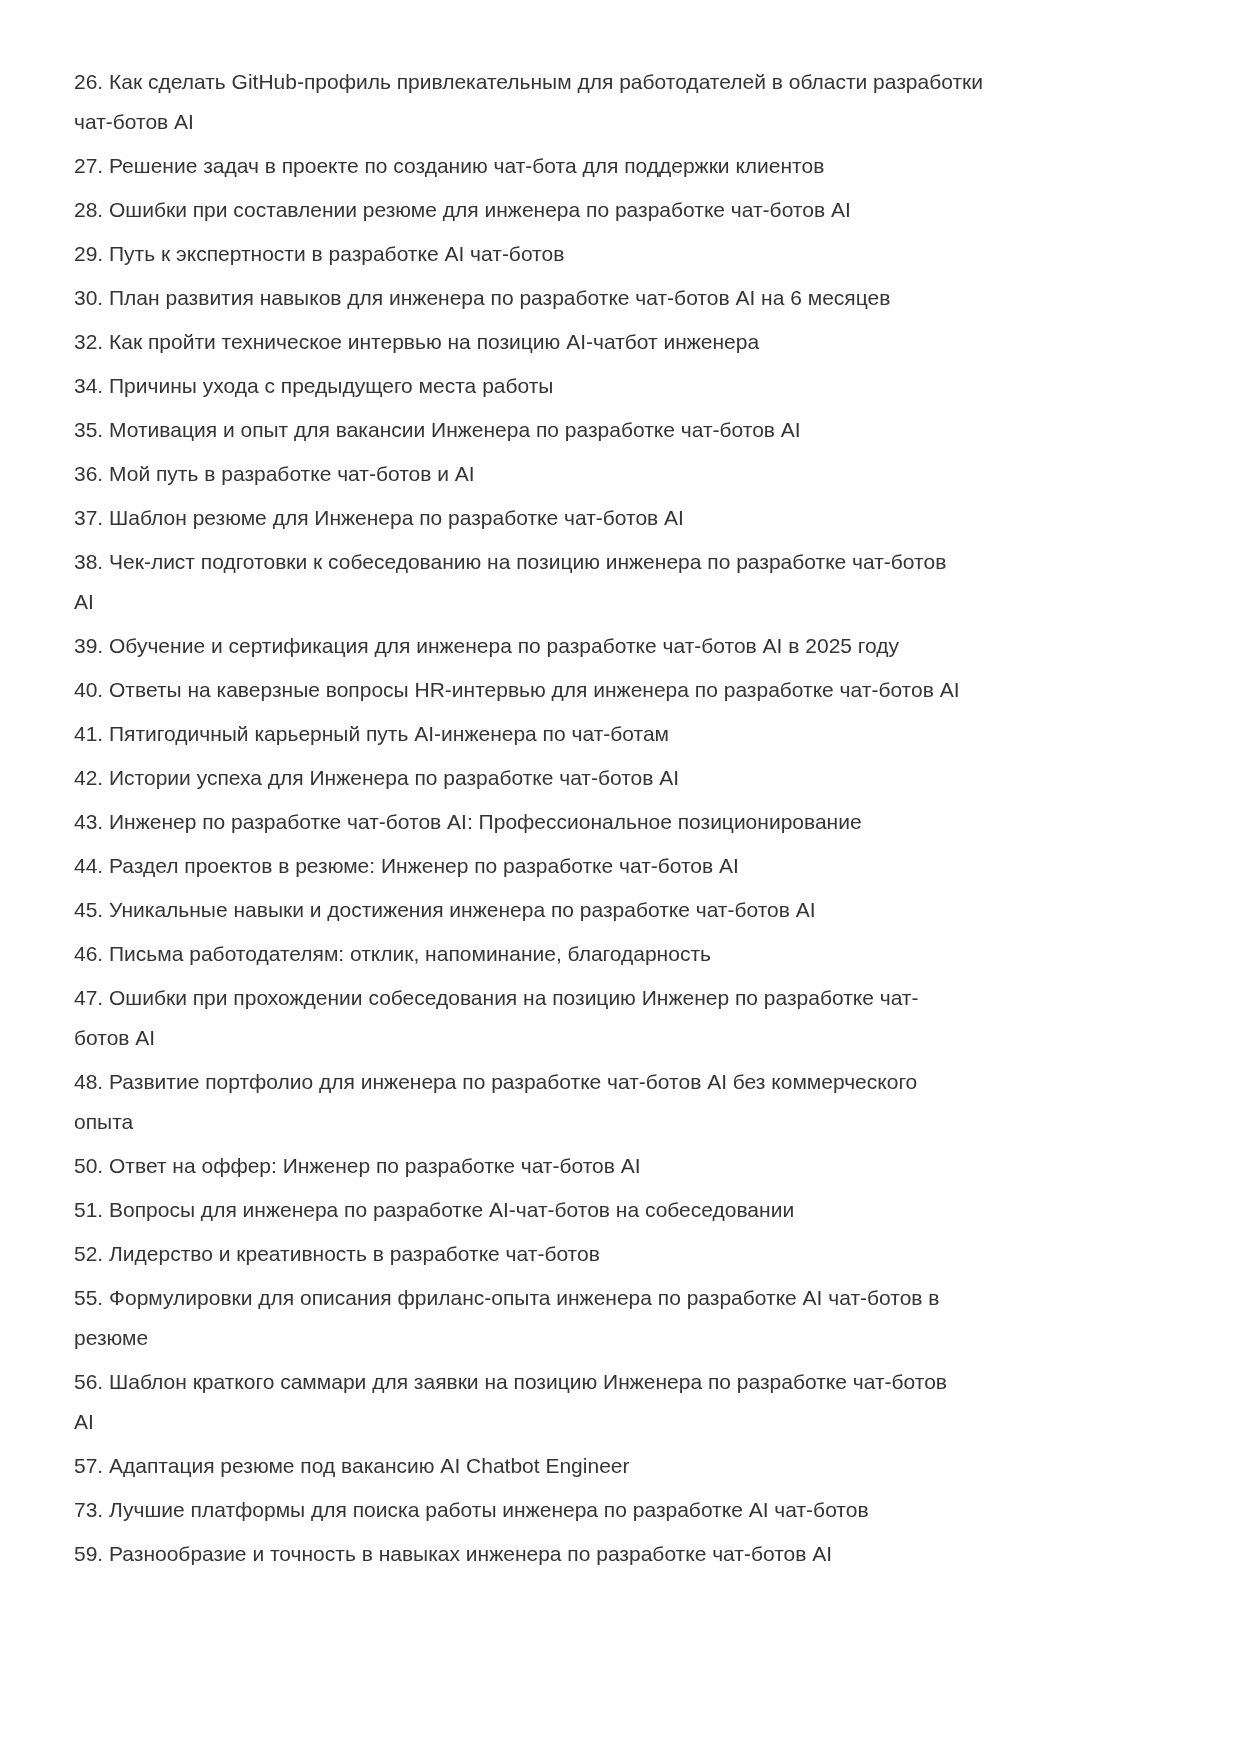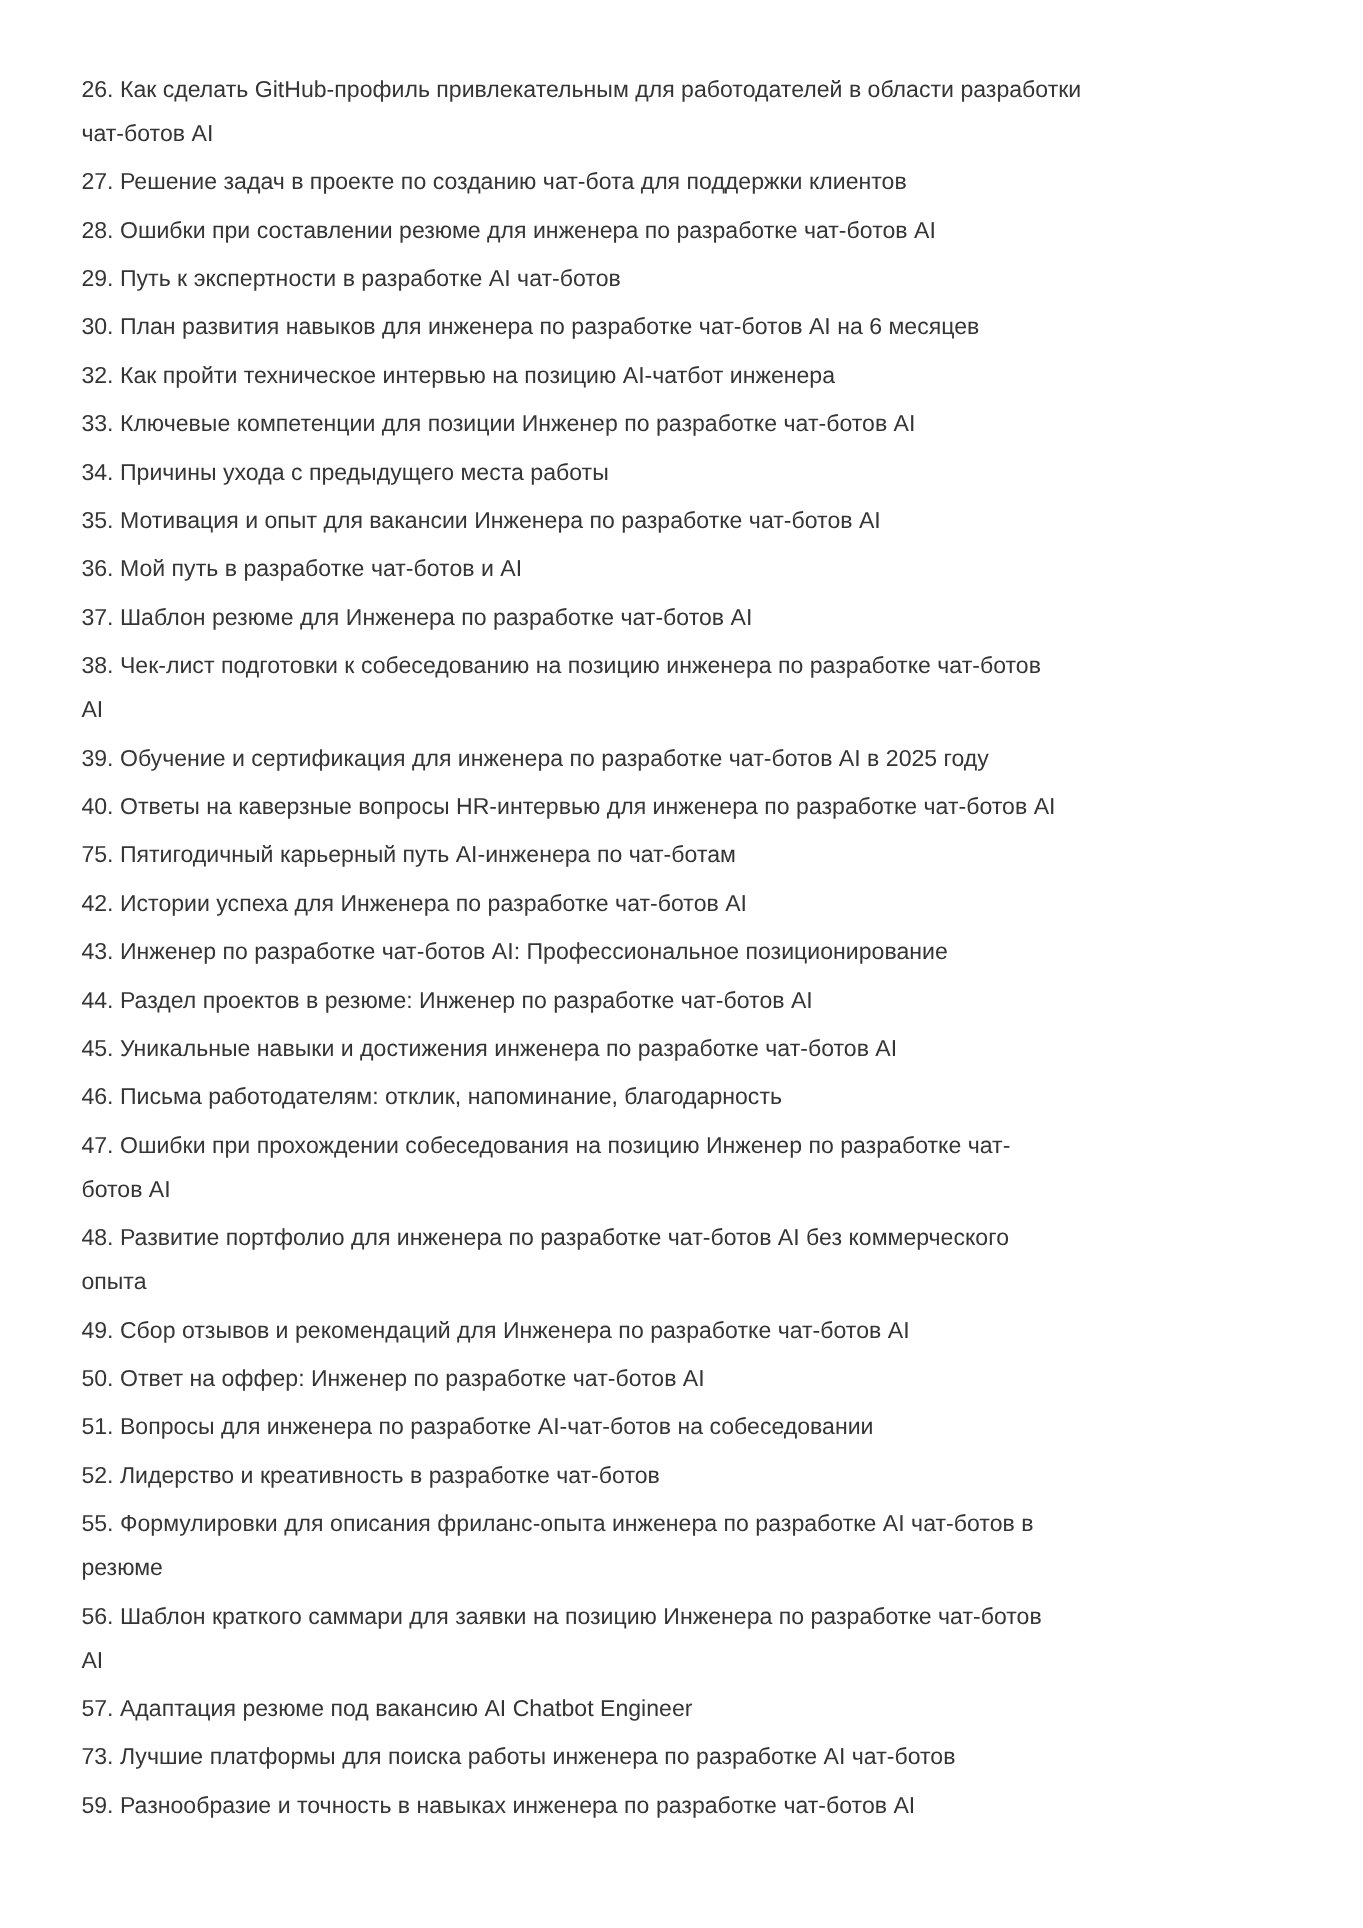--- a/index.html
+++ b/index.html
@@ -31,40 +31,38 @@
 
 <div class="page">
   <div id="numbered-list">
       <p class="item">26. Как сделать GitHub-профиль привлекательным для работодателей в области разработки
 чат-ботов AI</p>
       <p class="item">27. Решение задач в проекте по созданию чат-бота для поддержки клиентов</p>
       <p class="item">28. Ошибки при составлении резюме для инженера по разработке чат-ботов AI</p>
       <p class="item">29. Путь к экспертности в разработке AI чат-ботов</p>
       <p class="item">30. План развития навыков для инженера по разработке чат-ботов AI на 6 месяцев</p>
       <p class="item">32. Как пройти техническое интервью на позицию AI-чатбот инженера</p>
-      <p class="item">33. Ключевые компетенции для позиции Инженер по разработке чат-ботов AI</p>
       <p class="item">34. Причины ухода с предыдущего места работы</p>
       <p class="item">35. Мотивация и опыт для вакансии Инженера по разработке чат-ботов AI</p>
       <p class="item">36. Мой путь в разработке чат-ботов и AI</p>
       <p class="item">37. Шаблон резюме для Инженера по разработке чат-ботов AI</p>
       <p class="item">38. Чек-лист подготовки к собеседованию на позицию инженера по разработке чат-ботов
 AI</p>
       <p class="item">39. Обучение и сертификация для инженера по разработке чат-ботов AI в 2025 году</p>
       <p class="item">40. Ответы на каверзные вопросы HR-интервью для инженера по разработке чат-ботов AI</p>
-      <p class="item">75. Пятигодичный карьерный путь AI-инженера по чат-ботам</p>
+      <p class="item">41. Пятигодичный карьерный путь AI-инженера по чат-ботам</p>
       <p class="item">42. Истории успеха для Инженера по разработке чат-ботов AI</p>
       <p class="item">43. Инженер по разработке чат-ботов AI: Профессиональное позиционирование</p>
       <p class="item">44. Раздел проектов в резюме: Инженер по разработке чат-ботов AI</p>
       <p class="item">45. Уникальные навыки и достижения инженера по разработке чат-ботов AI</p>
       <p class="item">46. Письма работодателям: отклик, напоминание, благодарность</p>
       <p class="item">47. Ошибки при прохождении собеседования на позицию Инженер по разработке чат-
 ботов AI</p>
       <p class="item">48. Развитие портфолио для инженера по разработке чат-ботов AI без коммерческого
 опыта</p>
-      <p class="item">49. Сбор отзывов и рекомендаций для Инженера по разработке чат-ботов AI</p>
       <p class="item">50. Ответ на оффер: Инженер по разработке чат-ботов AI</p>
       <p class="item">51. Вопросы для инженера по разработке AI-чат-ботов на собеседовании</p>
       <p class="item">52. Лидерство и креативность в разработке чат-ботов</p>
       <p class="item">55. Формулировки для описания фриланс-опыта инженера по разработке AI чат-ботов в
 резюме</p>
       <p class="item">56. Шаблон краткого саммари для заявки на позицию Инженера по разработке чат-ботов
 AI</p>
       <p class="item">57. Адаптация резюме под вакансию AI Chatbot Engineer</p>
       <p class="item">73. Лучшие платформы для поиска работы инженера по разработке AI чат-ботов</p>
       <p class="item">59. Разнообразие и точность в навыках инженера по разработке чат-ботов AI</p>

